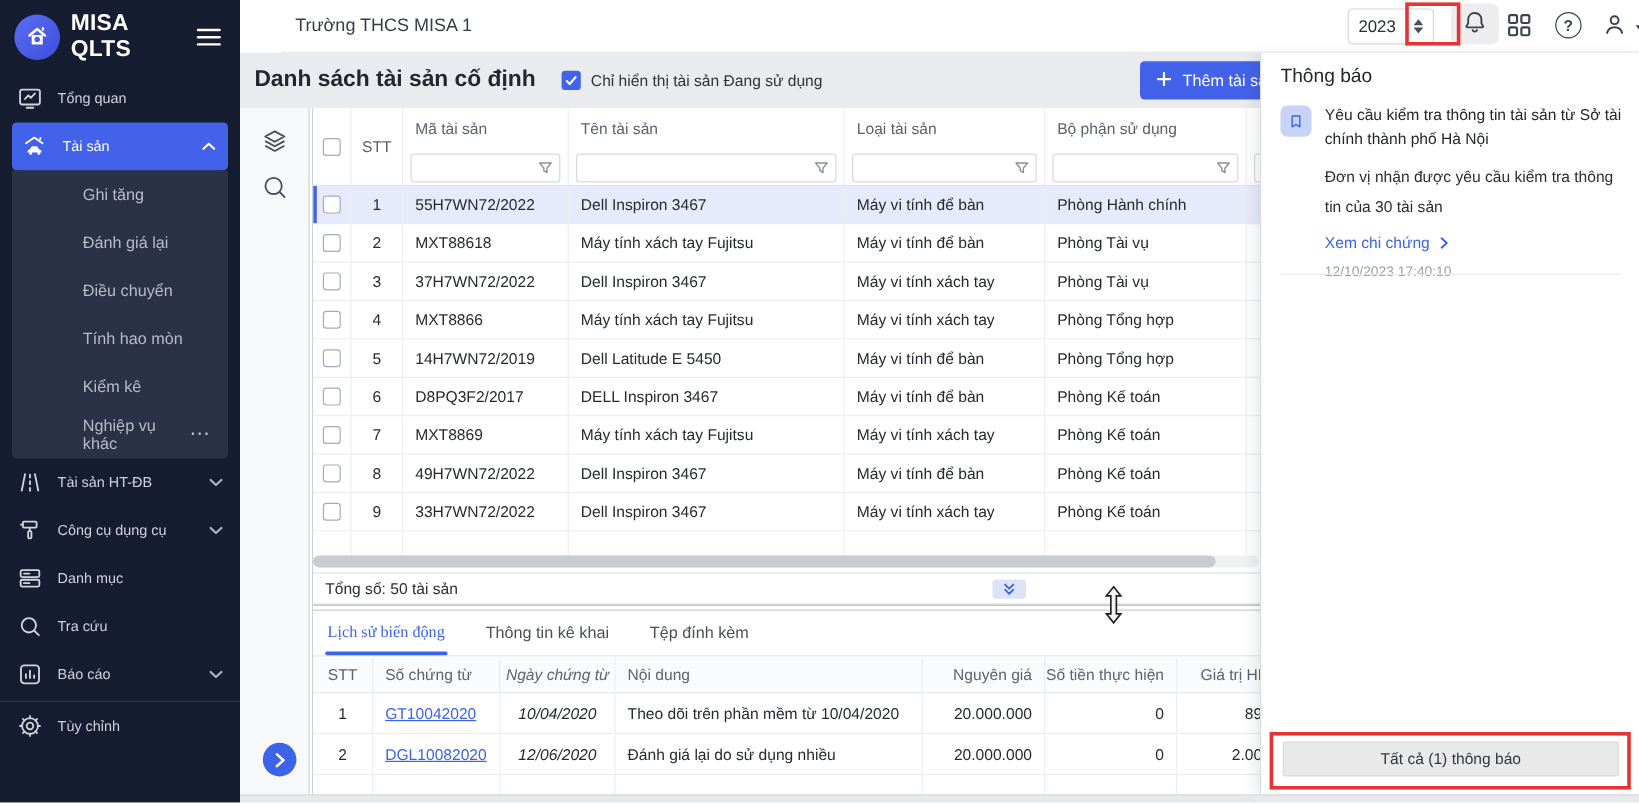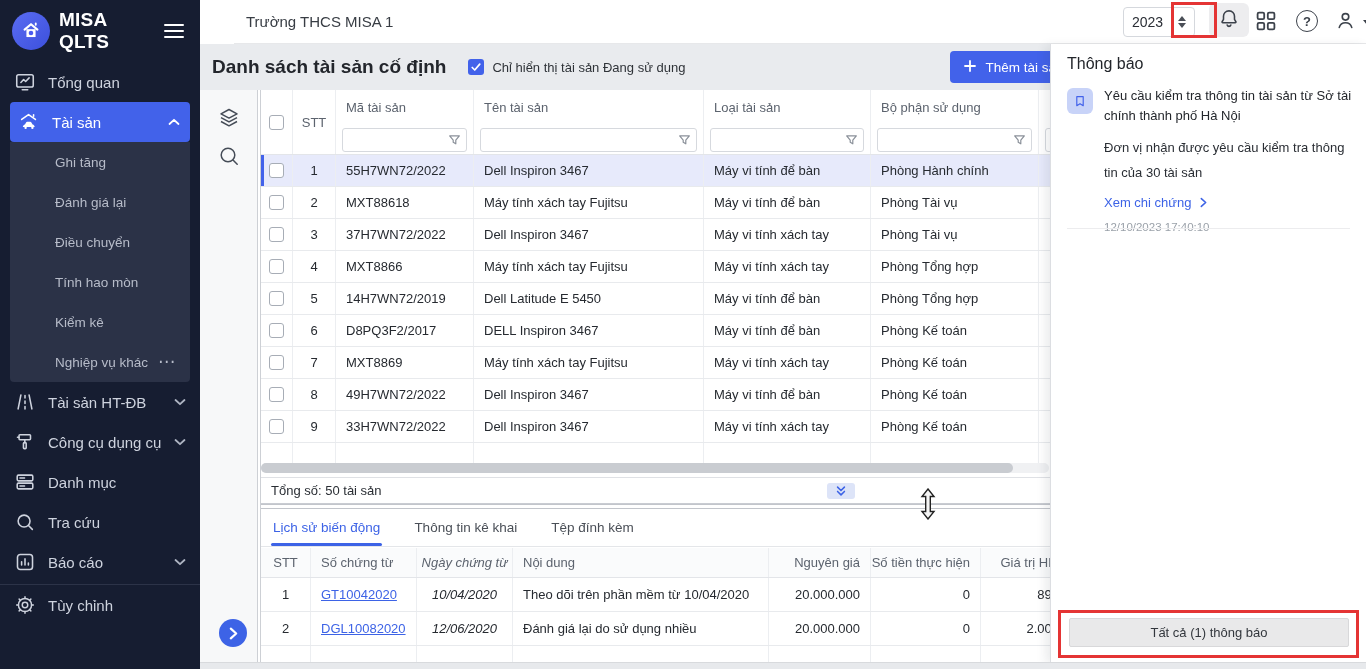--- a/index.html
+++ b/index.html
@@ -7,27 +7,27 @@
   body { font-family:"Liberation Sans","DejaVu Sans",sans-serif; }
   .screen { position:relative; width:1366px; height:669px; overflow:hidden; background:#fff; }
 
   
   .sidebar { position:absolute; left:0; top:0; width:200px; height:669px; background:#161d31; z-index:3; }
   .logo-row { display:flex; align-items:center; height:62px; padding:0 14px 0 12px; gap:9px; }
   .logo-badge { width:38px; height:38px; border-radius:50%; background:linear-gradient(135deg,#5a6cf2,#3c50dc); display:flex; align-items:center; justify-content:center; flex:0 0 auto; }
   .logo-text { font-size:19px; font-weight:700; color:#fff; letter-spacing:.2px; flex:1; }
   .hamburger { width:22px; cursor:pointer; }
   .hamburger span { display:block; width:20px; height:2.4px; background:#fff; margin:3.6px 0; border-radius:1px; }
-  .nav-item { display:flex; align-items:center; height:40px; padding:0 14px; gap:12px; font-size:15px; color:#ced3de; cursor:pointer; }
+  .nav-item { display:flex; align-items:center; height:40px; padding:0 14px; gap:12px; font-size:12px; color:#ced3de; cursor:pointer; }
   .nav-icon { width:22px; height:22px; flex:0 0 auto; display:flex; align-items:center; justify-content:center; }
   .nav-icon svg { width:22px; height:22px; }
   .nav-label { flex:1; white-space:nowrap; overflow:hidden; }
   .nav-chevron { width:12px; height:8px; display:flex; }
   .nav-item.active { background:#4262ea; color:#fff; margin:0 10px; padding:0 10px 0 8px; border-radius:4px; }
-  .submenu { background:#2b3247; margin:0 10px; border-radius:0 0 4px 4px; }
+  .submenu { background:#2b3247; margin:0 10px; border-radius:0 0 4px 4px;padding-left:14px; }
   .submenu-item { height:40px; display:flex; align-items:center; padding:0 14px 0 45px; font-size:13.5px; color:#b7bcc9; cursor:pointer; }
   .submenu-item .more { margin-left:auto; font-size:17px; letter-spacing:1px; color:#b7bcc9; line-height:0; }
   .nav-divider { border-top:1px solid #2c3348; margin-top:2px; }
 
   
   .topbar { position:absolute; left:200px; top:0; width:1166px; height:44px; background:#fff; border-bottom:1px solid #e7e8ea; z-index:2;margin-left:34px; }
   .unit-name { position:absolute; left:12px; top:13px; font-size:15px; color:#383d44; }
   .year-select { position:absolute; left:889px; top:7px; width:72px; height:30px; border:1px solid #d5d8dd; border-radius:4px; background:#fff; display:flex; align-items:center; padding:0 8px; cursor:pointer; }
   .year-value { font-size:14px; color:#2b2f36; flex:1; }
   .spinner { display:flex; flex-direction:column; align-items:center; gap:2px; }
@@ -82,21 +82,21 @@
   .hscroll { position:absolute; left:61px; top:373px; width:788px; height:10px; background:#f0f1f3; border-radius:5px; }
   .hthumb { height:10px; width:752px; background:#c9ccd1; border-radius:5px; cursor:pointer; }
 
   .summary-row { position:absolute; left:61px; top:387px; width:1105px; height:27px; background:#fff; border-top:1px solid #dfe1e5; border-bottom:1px solid #c9ccd2; display:flex; align-items:center; padding-left:10px; font-size:13px; color:#2a2e34; }
   .expand-btn { position:absolute; left:566px; top:5px; width:28px; height:16px; background:#dde4f8; border-radius:3px; display:flex; align-items:center; justify-content:center; cursor:pointer; }
 
   .h-splitter { position:absolute; left:61px; top:414px; width:1105px; height:5px; background:#fff; border-top:1px solid #c2c5cb; border-bottom:1px solid #c2c5cb; cursor:row-resize; }
 
   .tabs { position:absolute; left:61px; top:419px; width:1105px; height:38px; display:flex; align-items:flex-end; gap:34px; padding-left:12px; border-bottom:1px solid #e4e6e9; background:#fff; }
   .tab { font-size:13.5px; color:#4a4f57; padding-bottom:11px; position:relative; cursor:pointer; white-space:nowrap; }
-  .tab.active { color:#3d63e6; font-weight:500; }
+  .tab.active { color:#3d63e6; font-weight:500;font-family:Liberation Serif, serif; }
   .tab.active::after { content:''; position:absolute; left:-2px; right:-2px; bottom:0; height:3px; background:#3d63e6; border-radius:2px; }
 
   
   .ht { position:absolute; left:61px; top:458px; width:1105px; }
   .ht-header { display:flex; height:30px; background:#fafbfc; border-bottom:1px solid #e3e5e9; color:#5c636e; font-size:13px; }
   .ht-header > div, .ht-row > div { display:flex; align-items:center; border-right:1px solid #eceef1; overflow:hidden; white-space:nowrap; }
   .ht-row { display:flex; height:34px; background:#fff; border-bottom:1px solid #e8eaed; font-size:13px; color:#262a30; }
   .h-stt { width:50px; justify-content:center; }
   .h-doc { width:106px; padding-left:10px; }
   .h-date { width:96px; justify-content:center;font-style:italic; }

